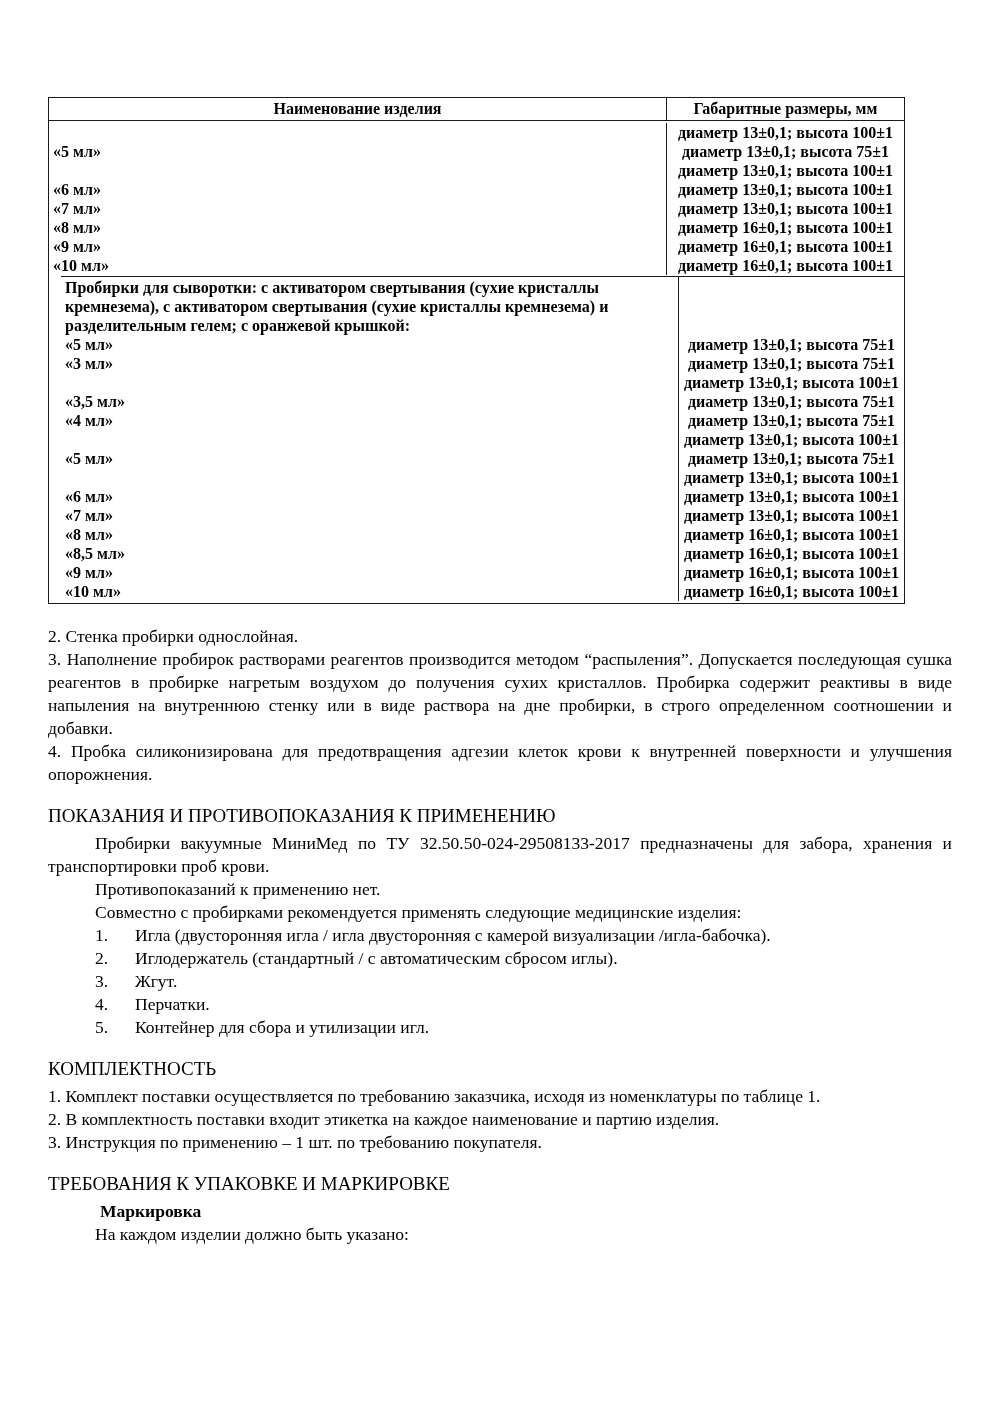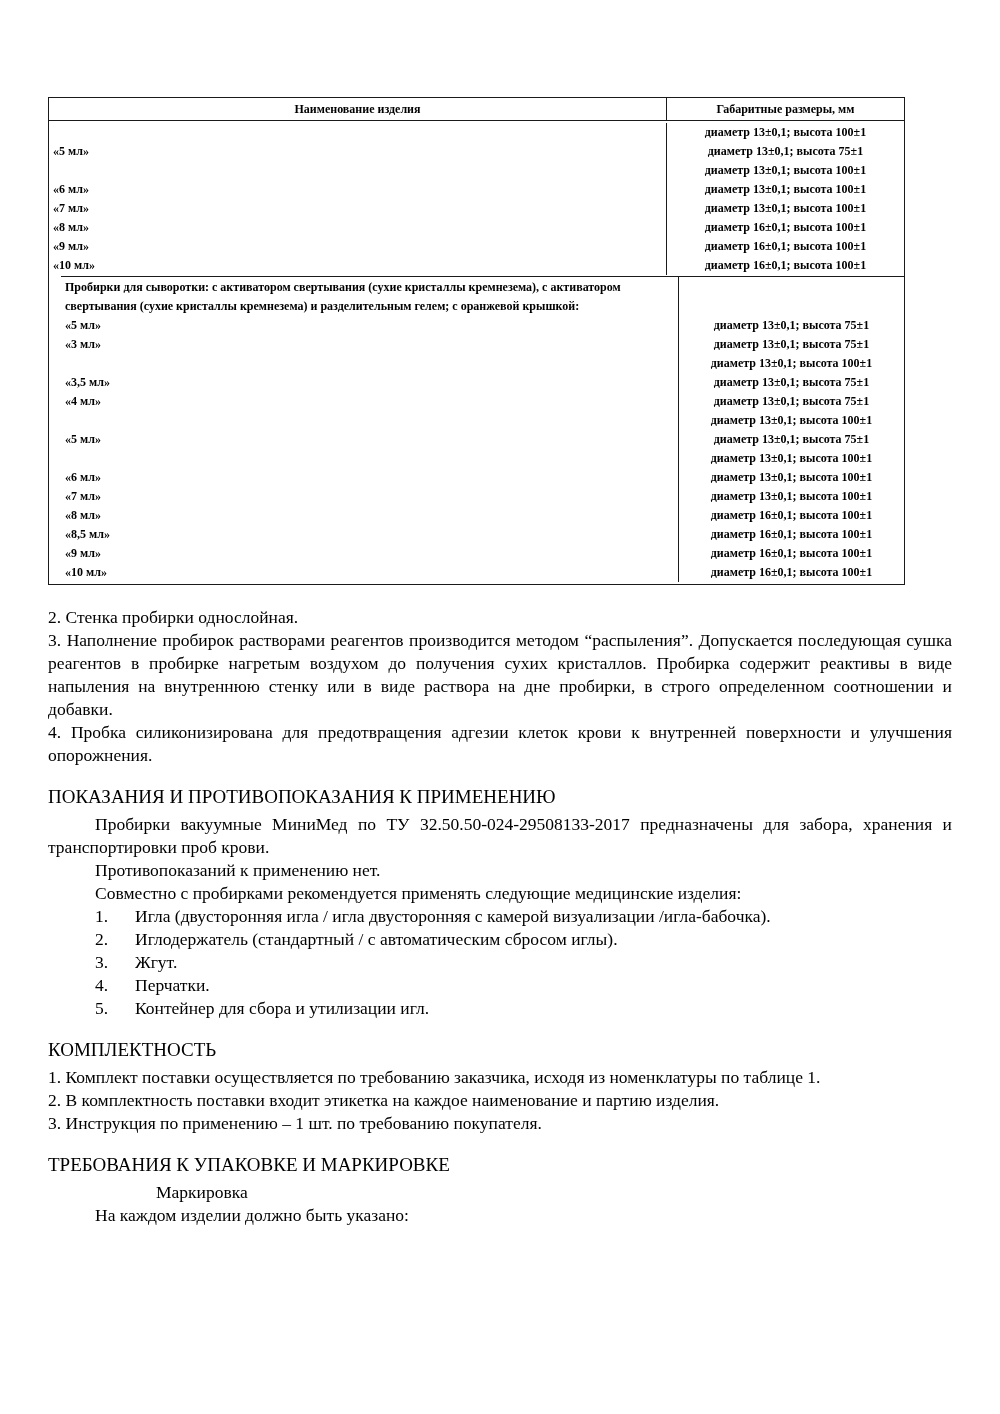--- a/index.html
+++ b/index.html
@@ -8,21 +8,21 @@
     background:#ffffff;color:#000;
     font-family:"Liberation Serif", serif;
     overflow:hidden;
   }
   .page{padding:97px 48px 0 48px;box-sizing:border-box;}
 
   
   .doc-table{
     width:857px;
     border:1px solid #1a1a1a;
-    font-size:12px;
+    font-size:16px;
     box-sizing:border-box;
   }
   .t-row{display:flex;align-items:stretch;font-weight:bold;}
   .cell-l{
     width:617px;flex:none;box-sizing:border-box;
     padding-left:4px;line-height:19px;
   }
   .cell-r{
     flex:1;border-left:1px solid #1a1a1a;
     text-align:center;line-height:19px;
@@ -39,21 +39,21 @@
   .p{margin:0;text-align:justify;}
   .indent{text-indent:47px;}
   .doc-table{margin-bottom:21px;}
   .h-center{
     font-weight:normal;text-align:left;
     font-size:19px;line-height:24px;
     margin:18px 0 4px 0;
   }
   .list-item{display:flex;margin-left:47px;}
   .li-num{width:40px;flex:none;}
-  .sub-bold{font-weight:normal;margin-left:108px;}
+  .sub-bold{font-weight:bold;margin-left:52px;}
 </style>
 </head>
 <body>
 
 <div class="page">
 
   <div class="doc-table">
     <div class="t-row t-head">
       <div class="cell-l">Наименование изделия</div>
       <div class="cell-r">Габаритные размеры, мм</div>

